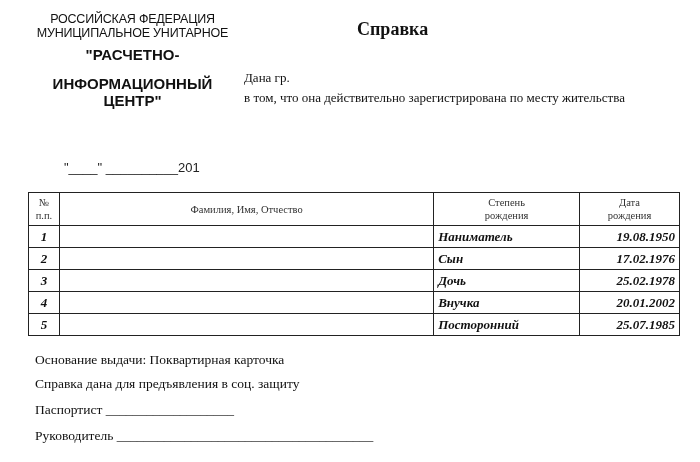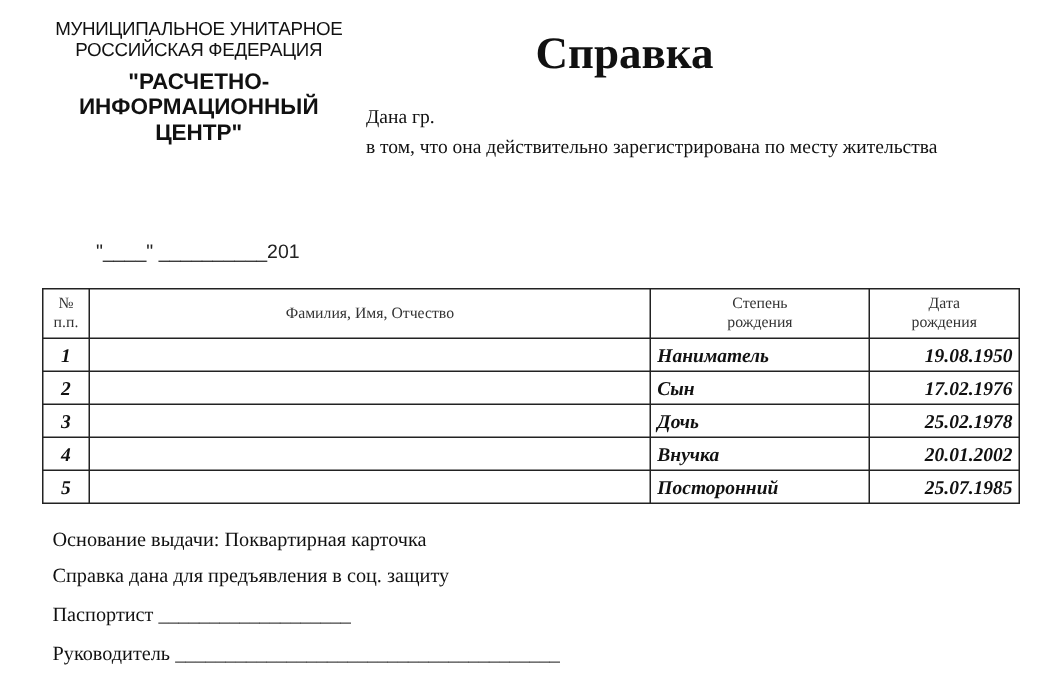--- a/index.html
+++ b/index.html
@@ -3,39 +3,39 @@
 <meta charset="utf-8">
 <style>
   html, body { margin: 0; padding: 0; background: #ffffff; }
   body { width: 700px; height: 462px; position: relative; overflow: hidden; color: #111; }
   .abs { position: absolute; }
   .org { left: 20px; top: 12px; width: 225px; text-align: center; font-family: "Liberation Sans", sans-serif; }
   .org .l1 { font-size: 12.5px; line-height: 14px; letter-spacing: -0.2px; }
   .org .l2 { font-size: 15px; font-weight: bold; line-height: 17px; margin-top: 6px; }
   .org .l3 { font-size: 15px; font-weight: bold; line-height: 17px; margin-top: 8px; }
   .date-line { left: 64px; top: 160px; font-family: "Liberation Sans", sans-serif; font-size: 13px; color: #222; }
-  .title { left: 357px; top: 19px; font-family: "Liberation Serif", serif; font-size: 30px; font-weight: bold; }
+  .title { left: 357px; top: 19px; font-family: "Liberation Serif", serif; font-size: 18px; font-weight: bold; }
   .given { left: 244px; top: 70px; font-family: "Liberation Serif", serif; font-size: 13px; }
   .given2 { left: 244px; top: 90px; font-family: "Liberation Serif", serif; font-size: 13px; text-align: center; }
   table.reg { position: absolute; left: 28px; top: 192px; width: 652px; border-collapse: collapse; font-family: "Liberation Serif", serif; }
   table.reg td, table.reg th { border: 1px solid #222; padding: 0 4px; }
   table.reg th { font-weight: normal; font-size: 10.5px; color: #333; line-height: 13px; height: 32px; text-align: center; }
   table.reg tr.data td { height: 21px; font-size: 13px; font-weight: bold; font-style: italic; }
   table.reg td.num { text-align: center; }
   table.reg td.date { text-align: right; }
   .foot { left: 35px; font-family: "Liberation Serif", serif; font-size: 13.5px; text-align: right; }
 </style>
 </head>
 <body>
 
 <div class="abs org">
+  <div class="l1">РОССИЙСКАЯ ФЕДЕРАЦИЯ</div>
   <div class="l1">МУНИЦИПАЛЬНОЕ УНИТАРНОЕ</div>
-  <div class="l1">РОССИЙСКАЯ ФЕДЕРАЦИЯ</div>
   <div class="l2">"РАСЧЕТНО-</div>
-  <div class="l2" style="margin-top:0">ИНФОРМАЦИОННЫЙ</div>
+  <div class="l2" style="margin-top:12px">ИНФОРМАЦИОННЫЙ</div>
   <div class="l2" style="margin-top:0">ЦЕНТР"</div>
 </div>
 
 <div class="abs date-line">"____" __________201</div>
 
 <div class="abs title">Справка</div>
 <div class="abs given">Дана гр.</div>
 <div class="abs given2">в том, что она действительно зарегистрирована по месту жительства</div>
 
 <table class="reg">

